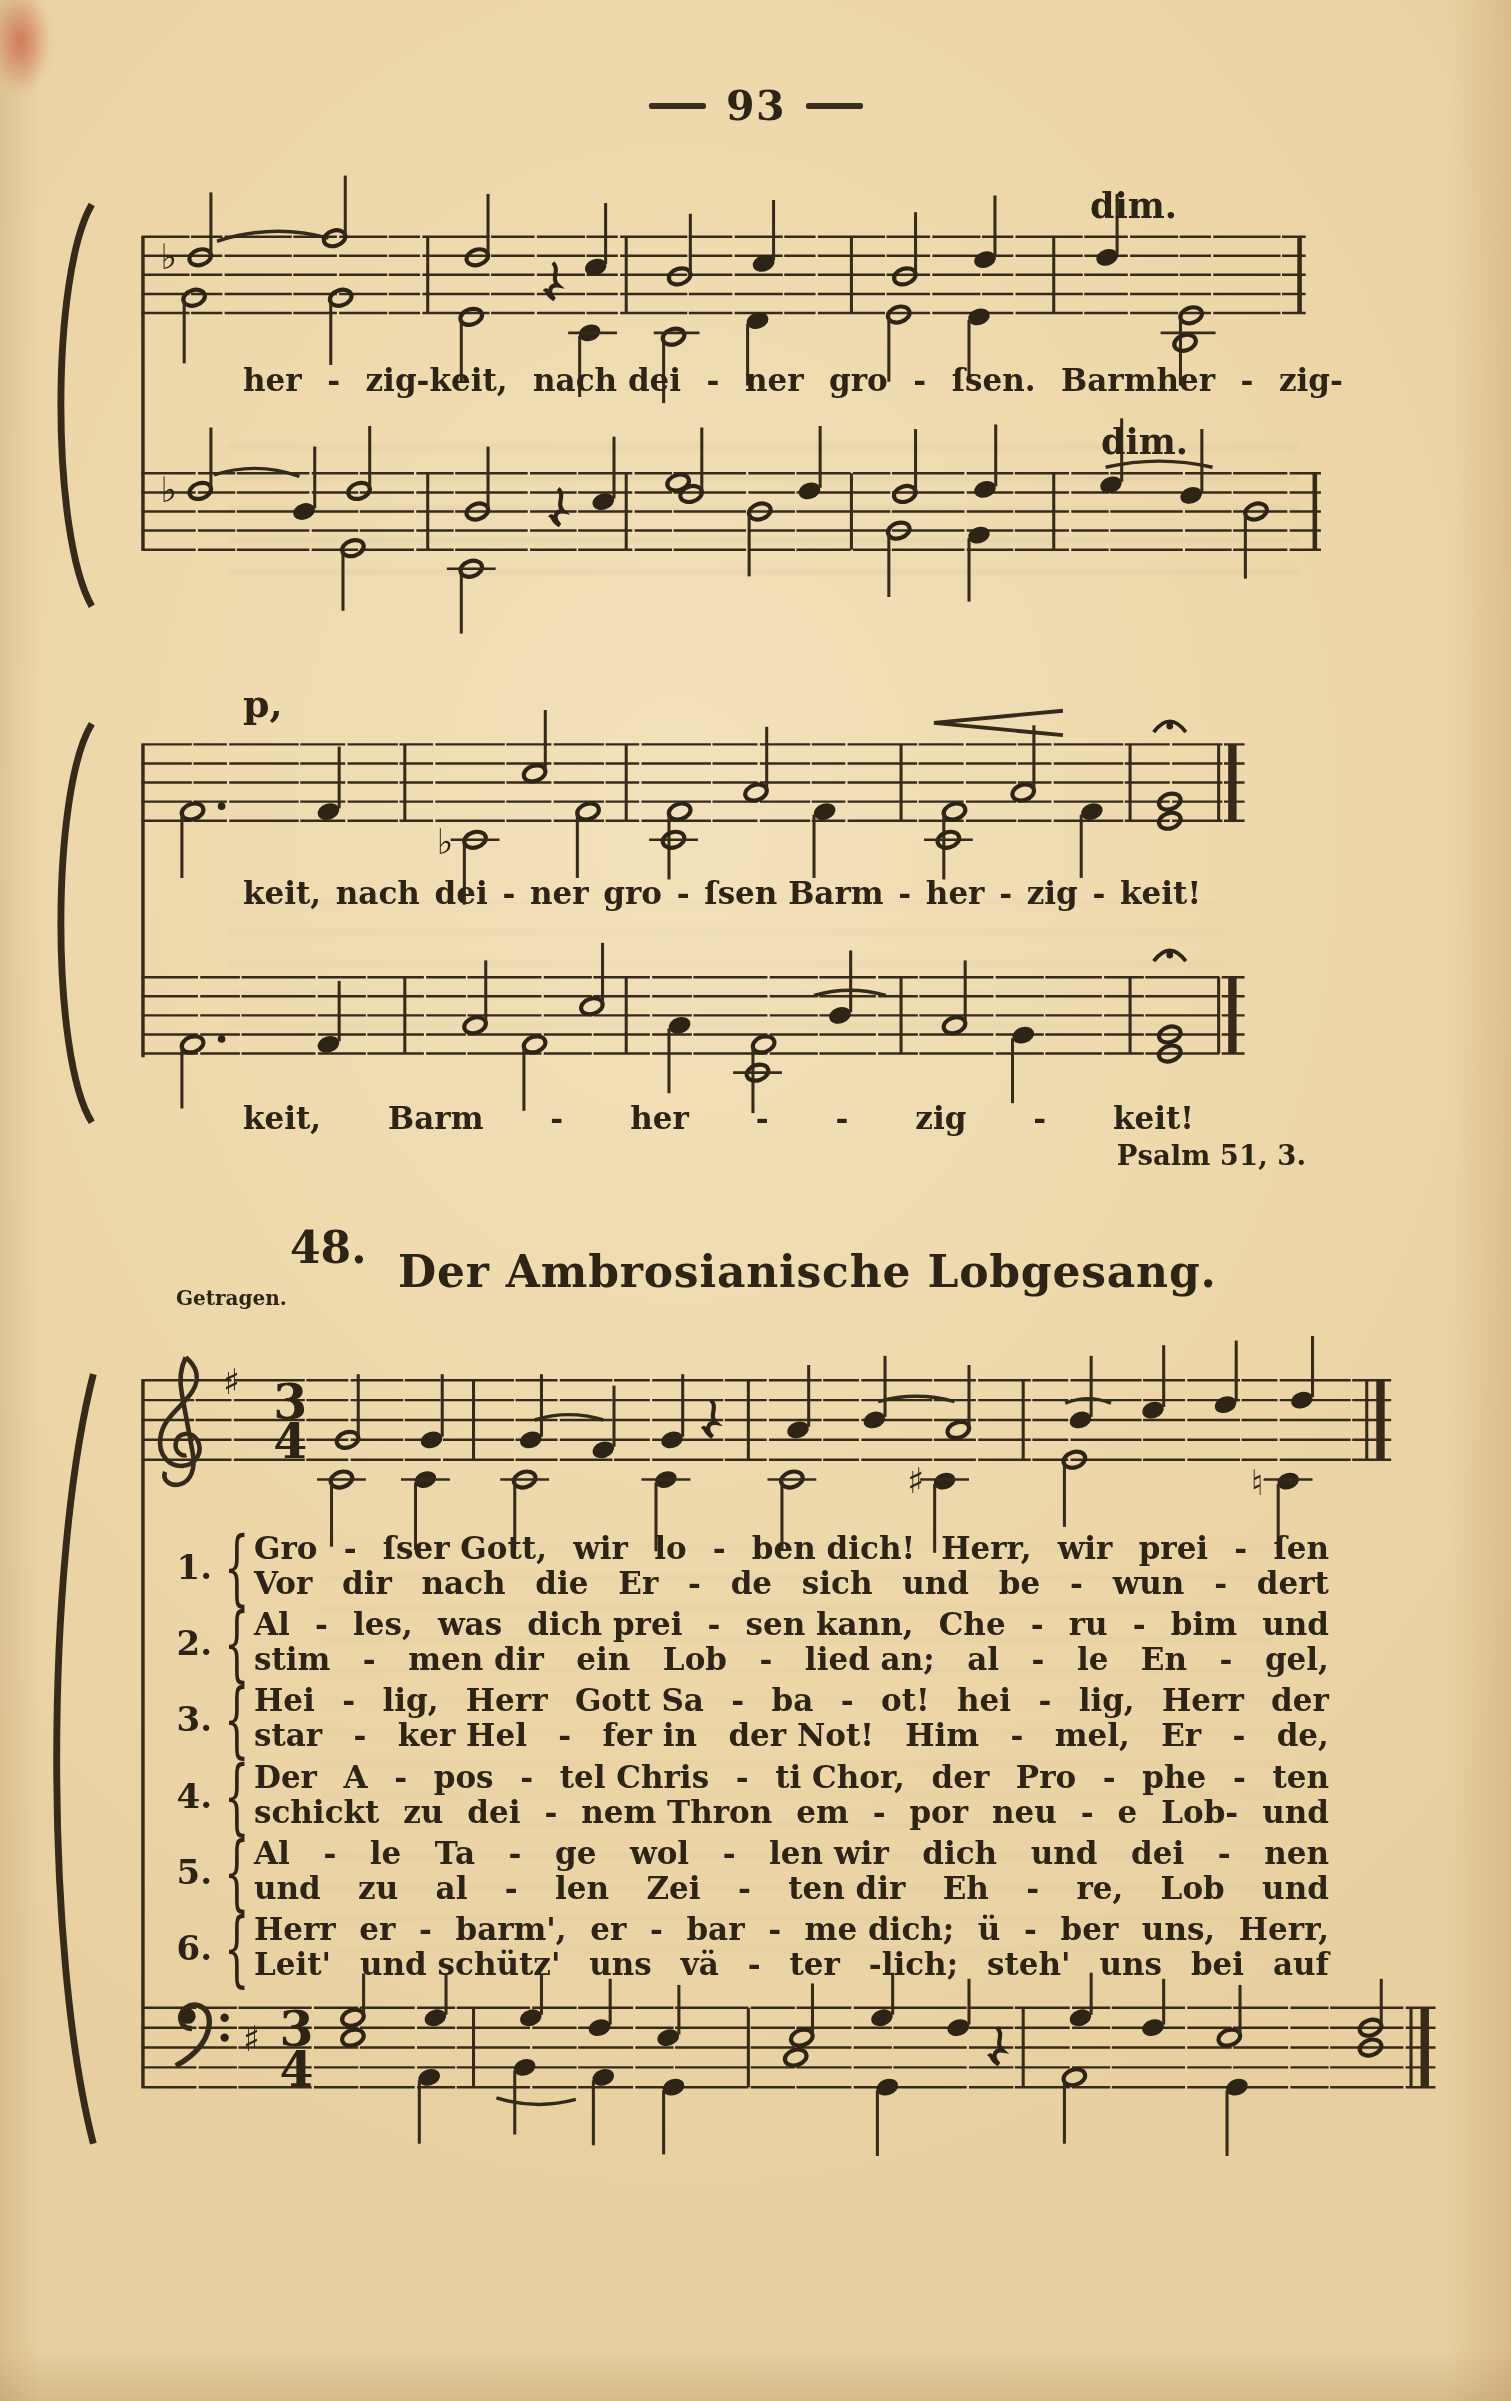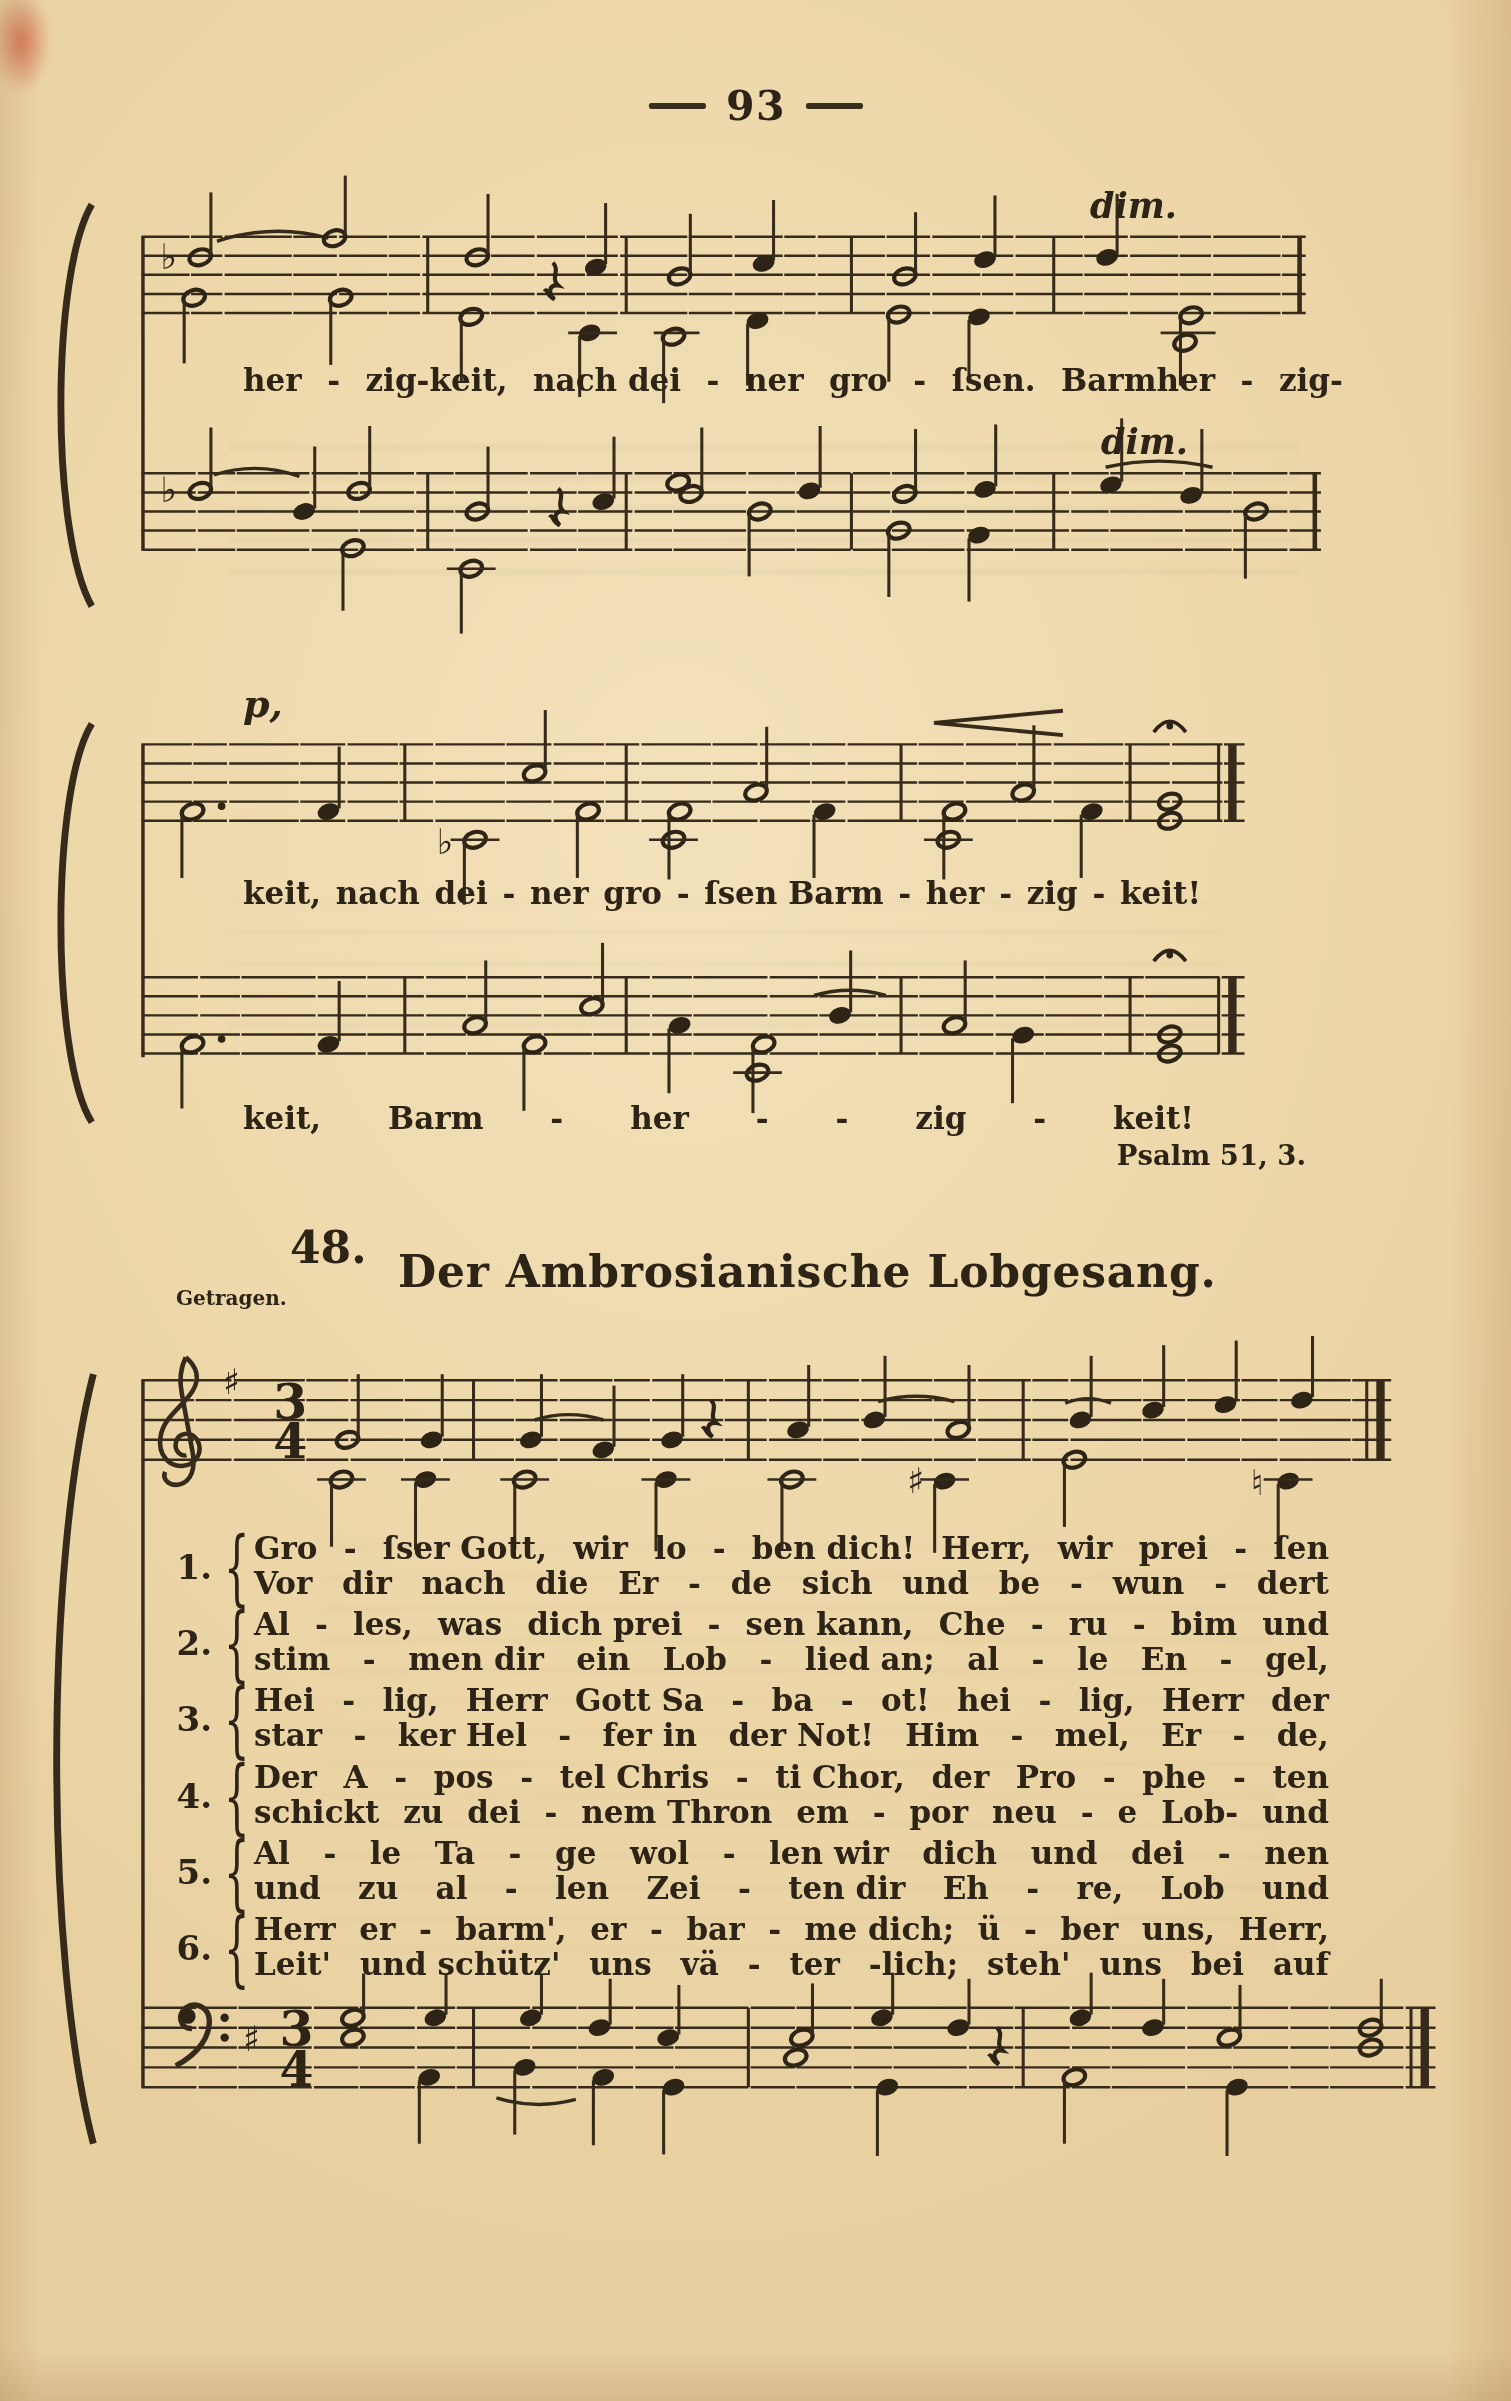--- a/index.html
+++ b/index.html
@@ -19,21 +19,21 @@
   .edge-left{left:0;top:0;width:42px;height:100%;
     background:linear-gradient(to right, rgba(140,90,40,.14), rgba(140,90,40,0));}
   .edge-bottom{bottom:0;left:0;width:100%;height:53px;
     background:linear-gradient(to top, rgba(120,80,30,.16), rgba(120,80,30,0));}
   .ghost{background:repeating-linear-gradient(0deg, rgba(0,0,0,0) 0 26px, rgba(116,116,88,.18) 26px 31px);
     filter:blur(1.9px);opacity:.45;}
   
   .page-number{top:82px;left:50%;transform:translateX(-50%);display:flex;align-items:center;gap:20px;}
   .page-number .num{font-size:41px;font-weight:bold;letter-spacing:1.5px;}
   .page-number .dash{width:57px;height:5.3px;background:#3a2f1e;border-radius:2.3px;}
-  .marking{font-style:italic;font-weight:bold;font-size:35px;}
+  .marking{font-weight:bold;font-size:35px;}
   .lyr{display:flex;justify-content:space-between;font-weight:bold;font-size:31px;white-space:nowrap;margin-left:48px;}
   .tok{white-space:pre;}
   .attribution{font-weight:bold;font-size:27.5px;text-align:right;}
   .hymn-number{font-size:44px;font-weight:bold;}
   .hymn-title{font-size:44px;font-weight:bold;letter-spacing:0.8px;}
   .tempo{font-weight:bold;font-size:20px;}
   .verse{left:0;width:100%;height:76px;}
   .vnum{position:absolute;left:136px;width:76px;text-align:right;top:50%;transform:translateY(-50%);
     font-size:34px;font-weight:bold;}
   .vbrace{position:absolute;left:224px;top:50%;transform:translateY(-50%) scaleY(2.05);

